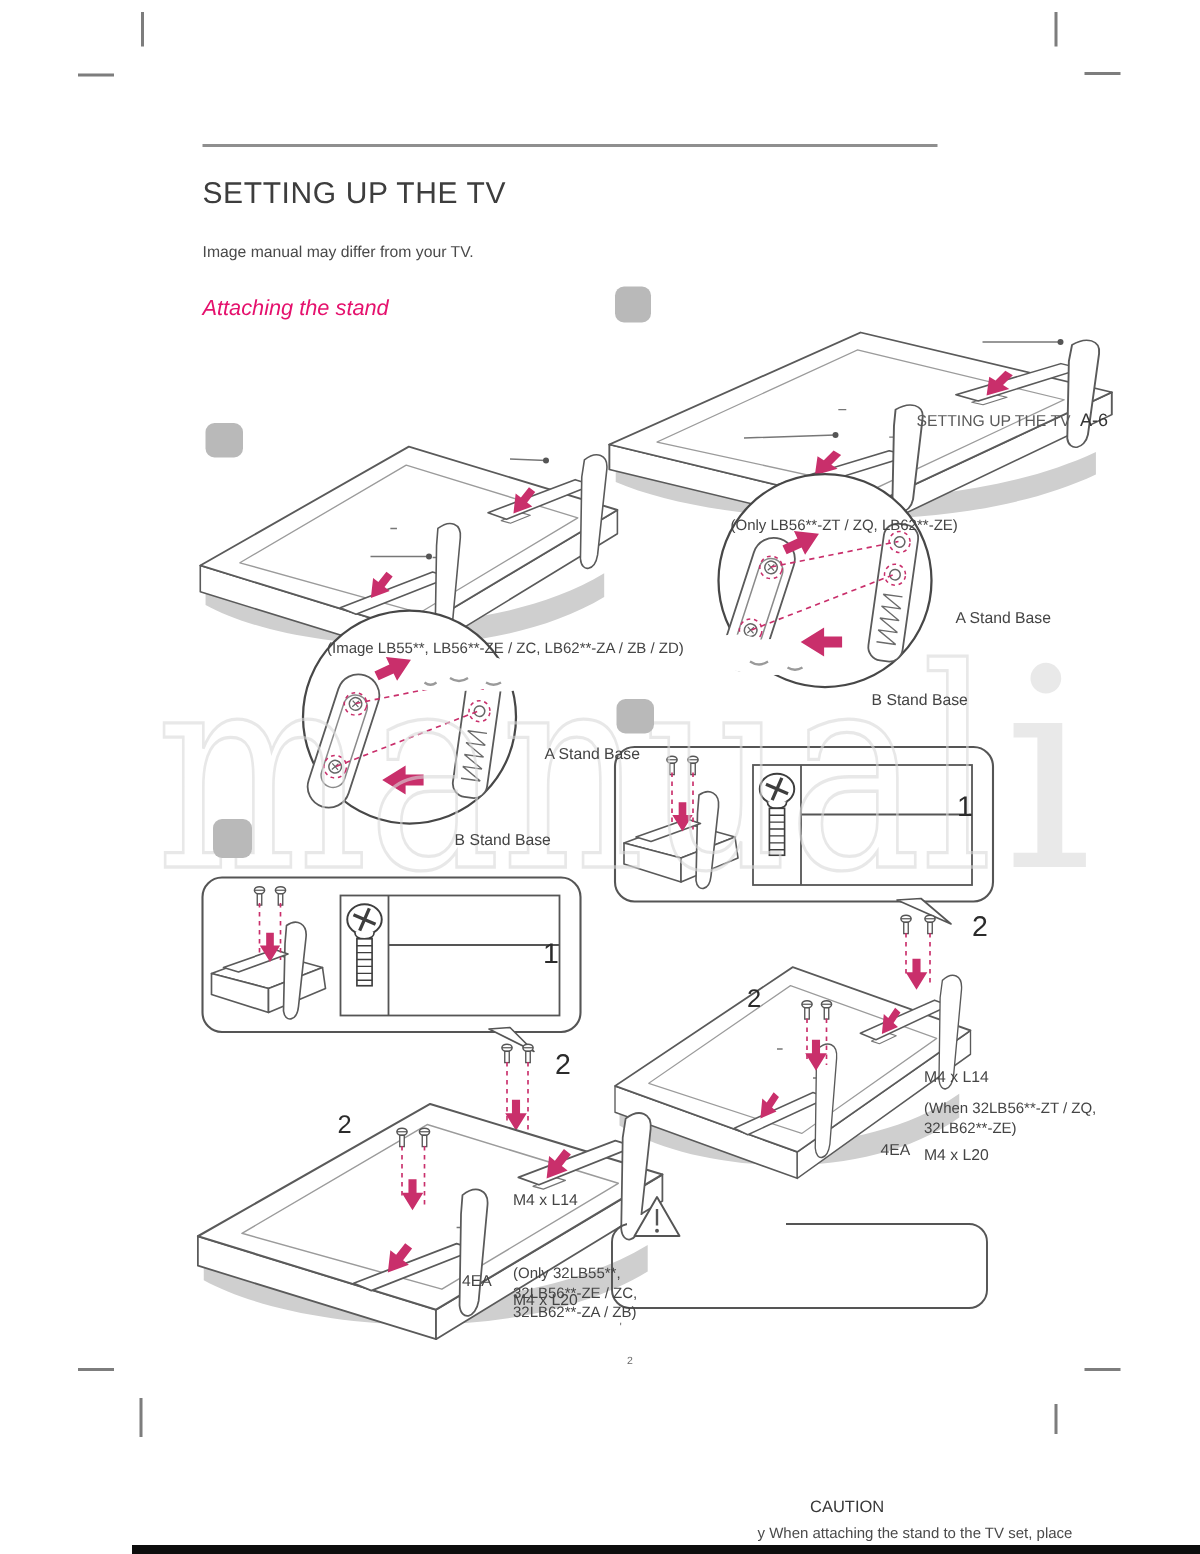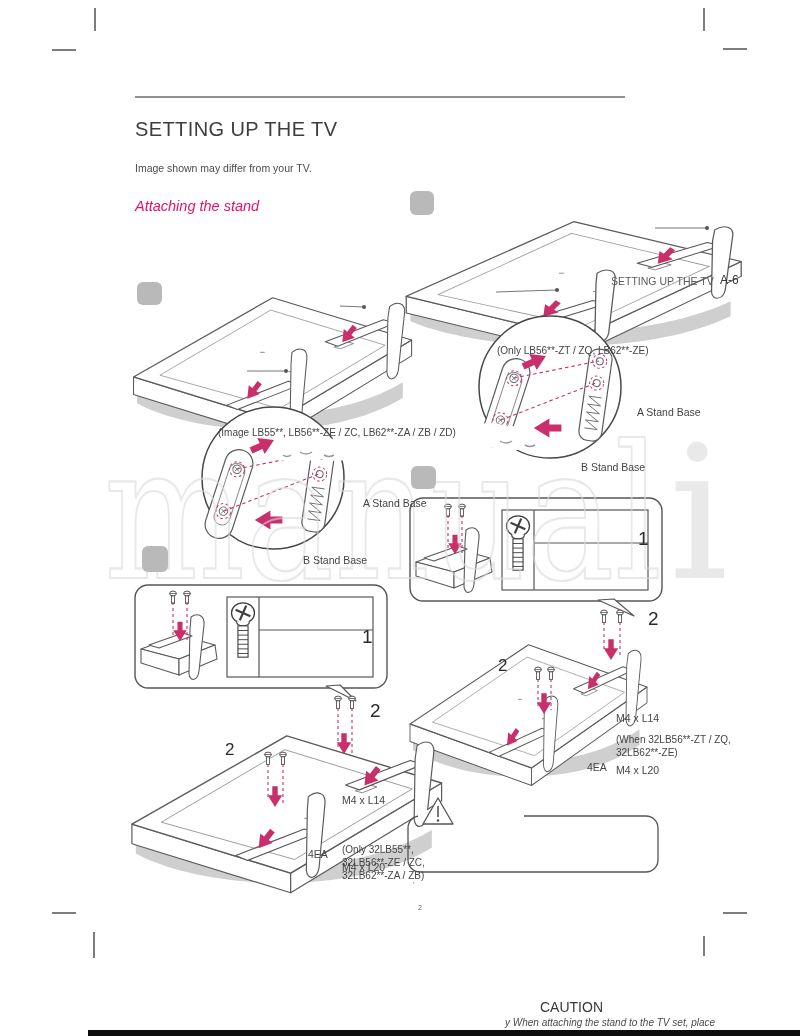--- a/index.html
+++ b/index.html
@@ -11,22 +11,22 @@
   .title{font-size:20px;letter-spacing:.4px;color:#3d3d3d;}
   .sub{font-size:10.5px;color:#4a4a4a;}
   .section{font-size:14.5px;color:#e5116d;}
   .runhead{font-size:10.5px;color:#5a5a5a;}
   .pagenum{font-size:12px;color:#353535;}
   .lbl{font-size:10.5px;color:#444;}
   .note{font-size:10px;color:#444;white-space:pre-line;line-height:13px;}
   .stepnum{font-size:19px;color:#2b2b2b;}
   .tvstep{font-size:17px;color:#2b2b2b;}
   .gsq{background:#b9b9b9;border-radius:6px;}
-  .caut-title{font-size:14px;color:#383838;}
-  .caut-line{font-size:10px;color:#4a4a4a;font-style:italic;}
+  .caut-title{font-size:11px;color:#383838;}
+  .caut-line{font-size:10px;color:#4a4a4a;}
   .tinymark{font-size:8px;color:#6a6a6a;}
   .botbar{background:#0d0d0d;}
   .z1{z-index:1}.z2{z-index:2}.z3{z-index:3}
   svg{display:block;}
 </style>
 </head>
 <body>
 
 <div class="page">
 
@@ -35,21 +35,21 @@
   <div class="abs cropmark" style="left:703px;top:8px;width:2px;height:23px;"></div>
   <div class="abs cropmark" style="left:723px;top:48px;width:24px;height:2px;"></div>
   <div class="abs cropmark" style="left:52px;top:912px;width:24px;height:2px;"></div>
   <div class="abs cropmark" style="left:93px;top:932px;width:2px;height:26px;"></div>
   <div class="abs cropmark" style="left:723px;top:912px;width:24px;height:2px;"></div>
   <div class="abs cropmark" style="left:703px;top:936px;width:2px;height:20px;"></div>
 
   <div class="abs rule z1" style="left:135px;top:96px;width:490px;height:2px;"></div>
 
   <div class="abs title z3" style="left:135px;top:118px;">SETTING UP THE TV</div>
-  <div class="abs sub z3" style="left:135px;top:162px;">Image shown may differ from your TV.</div>
+  <div class="abs sub z3" style="left:135px;top:162px;">Image manual may differ from your TV.</div>
   <div class="abs section z3" style="left:135px;top:198px;font-style:italic;">Attaching the stand</div>
   <div class="abs runhead z3" style="left:611px;top:275px;">SETTING UP THE TV</div>
   <div class="abs pagenum z3" style="left:720px;top:273px;">A-6</div>
 
   <div class="abs gsq z3" style="left:410px;top:191px;width:24px;height:24px;"></div>
   <div class="abs gsq z3" style="left:137px;top:282px;width:25px;height:23px;"></div>
   <div class="abs gsq z3" style="left:411px;top:466px;width:25px;height:23px;"></div>
   <div class="abs gsq z3" style="left:142px;top:546px;width:26px;height:26px;"></div>
 
   <svg class="abs z1" style="left:0;top:0;" width="800" height="1036" viewBox="0 0 800 1036">
@@ -201,21 +201,21 @@
         <circle cx="438" cy="820.5" r="1.3" fill="#555"></circle>
       </g>
     </g>
   </svg>
 
   <svg class="abs z2" style="left:102px;top:420px;pointer-events:none;" width="660" height="210" viewBox="0 0 660 210">
     <text x="2" y="158" font-family="DejaVu Serif, serif" font-size="185" textLength="558" lengthAdjust="spacingAndGlyphs" fill="none" stroke="#d8d8d8" stroke-opacity="0.6" stroke-width="2.2">manual</text>
     <text x="567" y="158" font-family="DejaVu Serif, serif" font-size="185" fill="#e2e2e2" fill-opacity="0.75" stroke="none">i</text>
   </svg>
 
-  <div class="abs note z3" style="left:497px;top:344px;text-align:right;">(Only LB56**-ZT / ZQ, LB62**-ZE)</div>
+  <div class="abs note z3" style="left:487px;top:344px;text-align:right;">(Only LB56**-ZT / ZQ, LB62**-ZE)</div>
   <div class="abs lbl z3" style="left:637px;top:406px;">A Stand Base</div>
   <div class="abs lbl z3" style="left:581px;top:461px;">B Stand Base</div>
   <div class="abs note z3" style="left:218px;top:426px;">(Image LB55**, LB56**-ZE / ZC, LB62**-ZA / ZB / ZD)</div>
   <div class="abs lbl z3" style="left:363px;top:497px;">A Stand Base</div>
   <div class="abs lbl z3" style="left:303px;top:554px;">B Stand Base</div>
 
   <div class="abs stepnum z3" style="left:638px;top:528px;">1</div>
   <div class="abs stepnum z3" style="left:648px;top:608px;">2</div>
   <div class="abs stepnum z3" style="left:362px;top:626px;">1</div>
   <div class="abs stepnum z3" style="left:370px;top:700px;">2</div>

